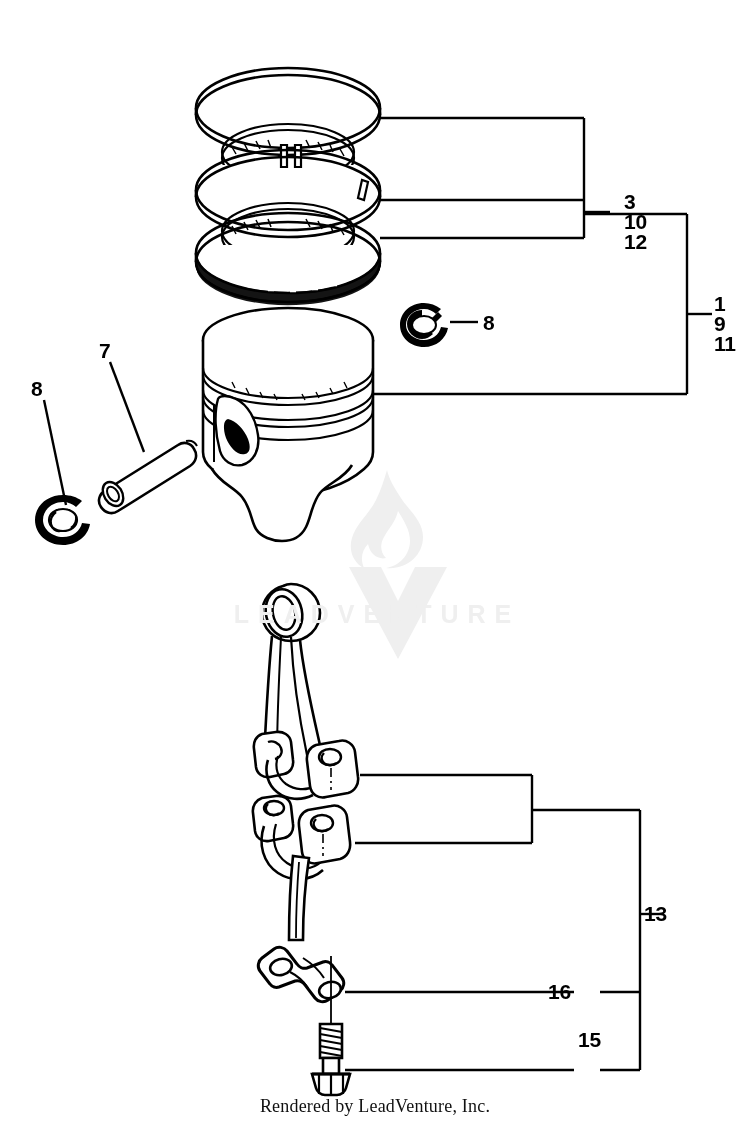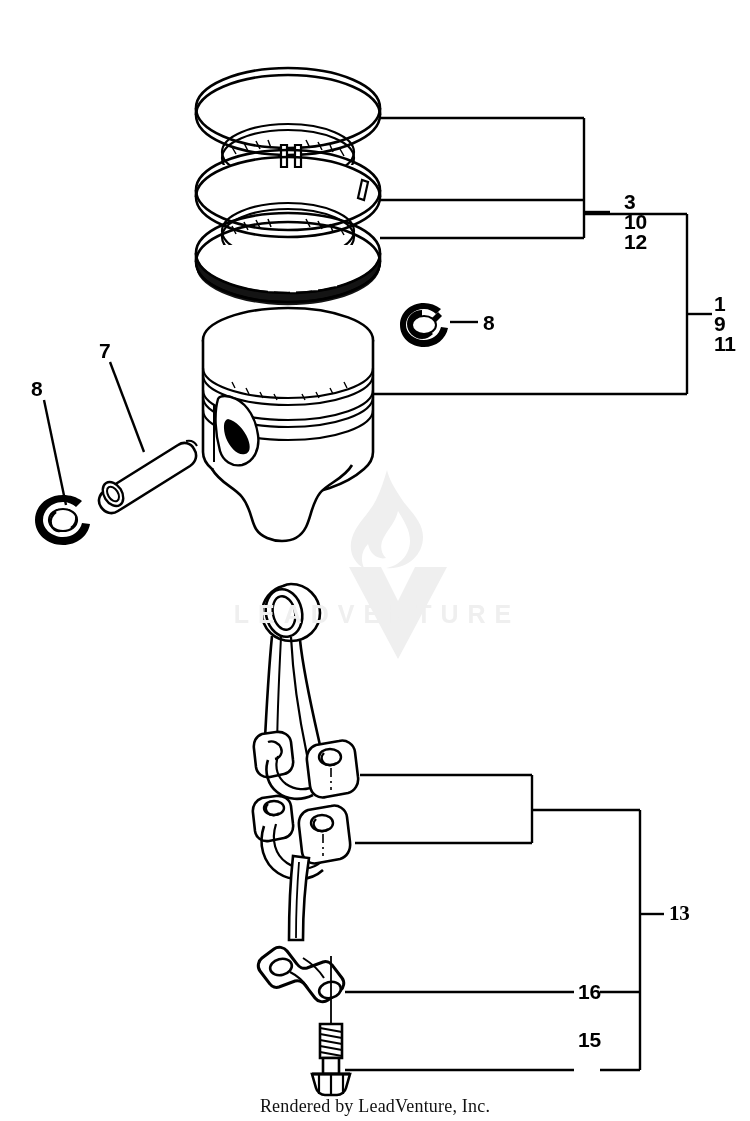--- a/index.html
+++ b/index.html
@@ -337,23 +337,23 @@
   <div class="cal-stack" style="left:714px; top:294px;">1
 9
 11</div>
 
   <div class="cal-num" style="left:483px; top:312px;">8</div>
 
   <div class="cal-num" style="left:31px; top:378px;">8</div>
 
   <div class="cal-num" style="left:99px; top:340px;">7</div>
 
-  <div class="cal-num" style="left:669px; top:903px;font-family:Liberation Serif, serif;">13</div>
-
-  <div class="cal-num" style="left:578px; top:981px;">16</div>
+  <div class="cal-num" style="left:644px; top:903px;">13</div>
+
+  <div class="cal-num" style="left:548px; top:981px;">16</div>
 
   <div class="cal-num" style="left:578px; top:1029px;">15</div>
 
   <div class="wm-text">LEADVENTURE</div>
 
   <div class="footer-credit">Rendered by LeadVenture, Inc.</div>
 
 </div>
 
 </body></html>

